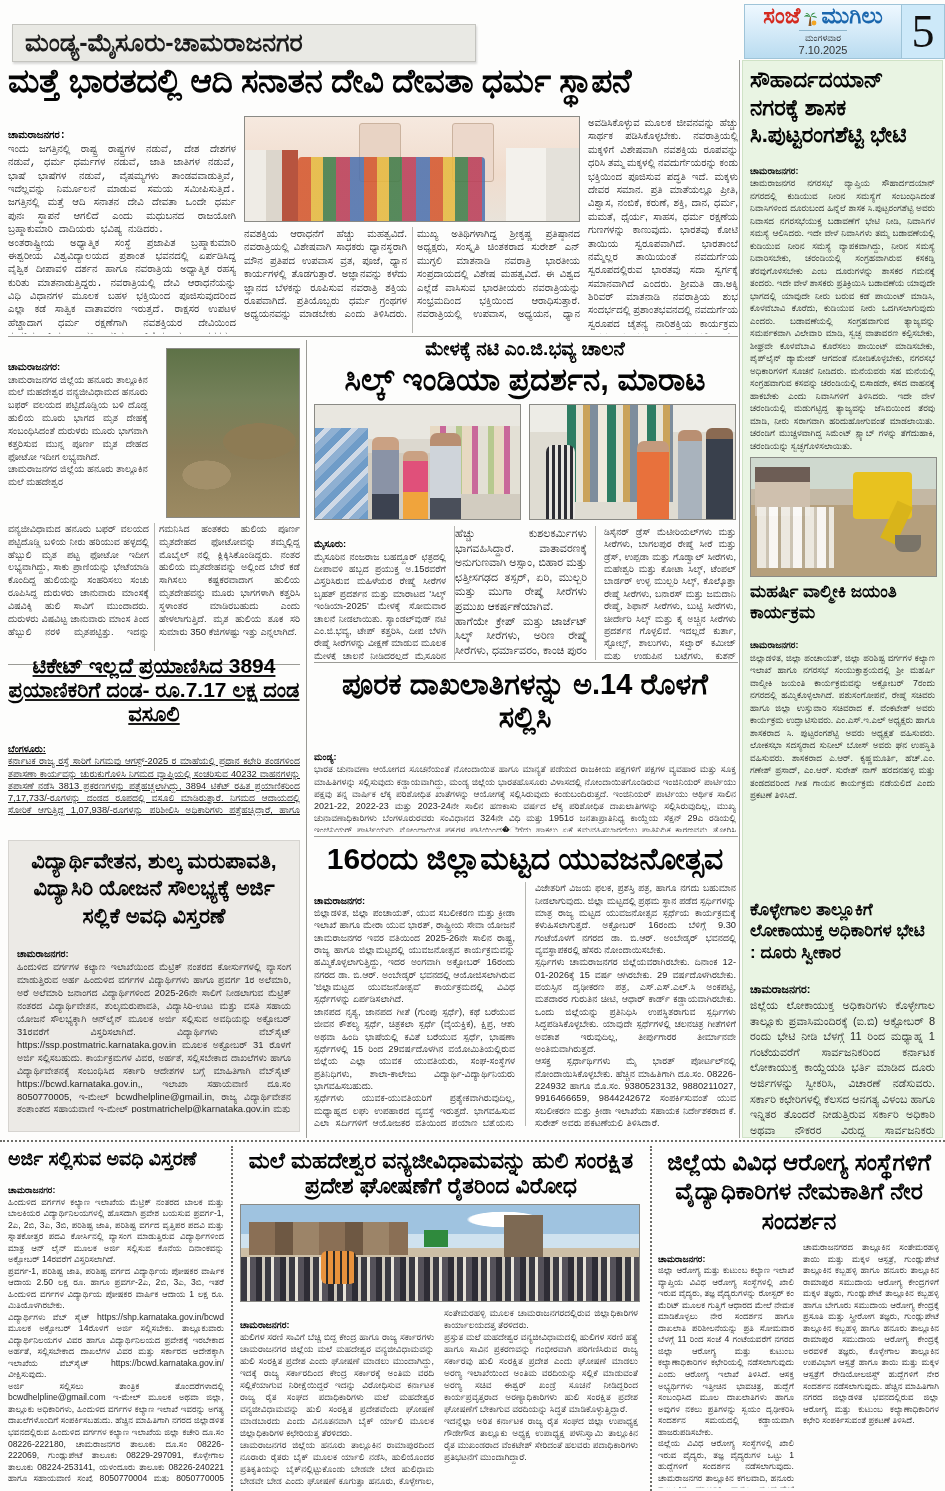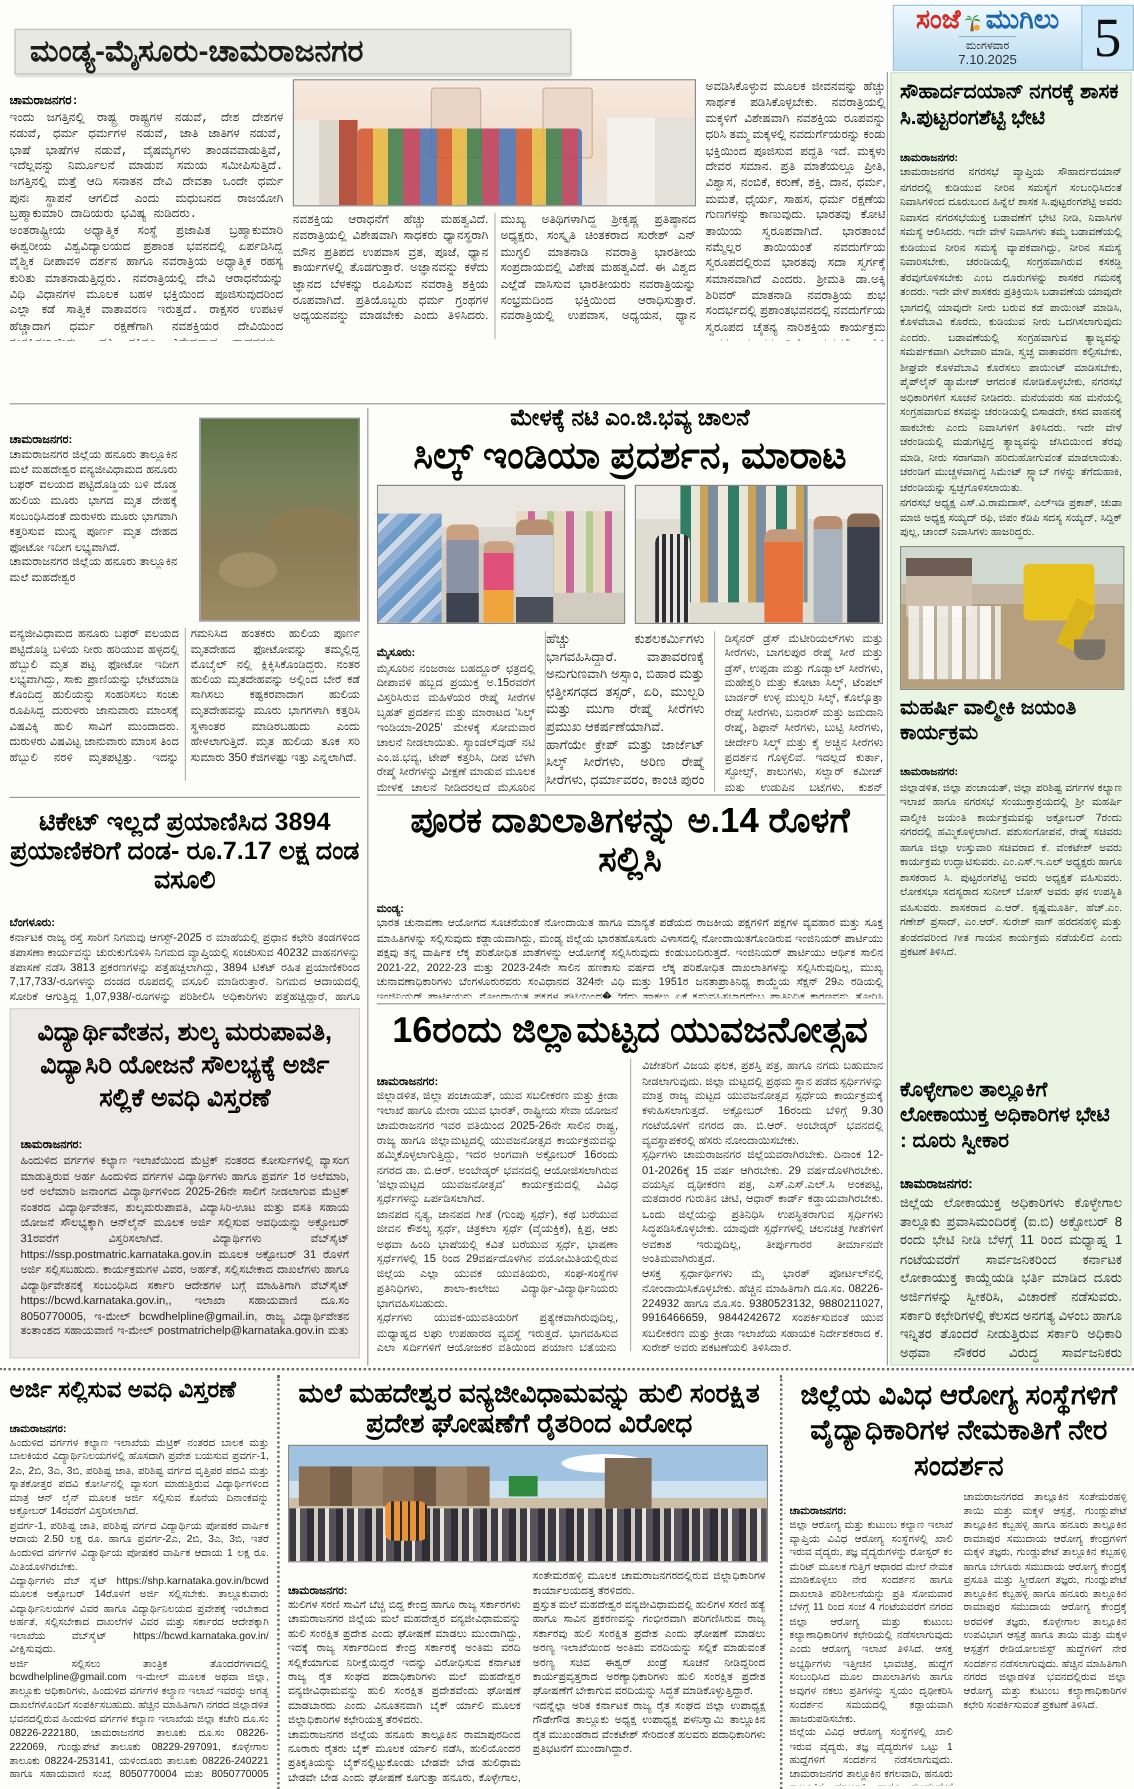--- a/index.html
+++ b/index.html
@@ -54,20 +54,21 @@
     <div class="logometa">
       <div style="font-size:9px;color:#222;">ಮಂಗಳವಾರ</div>
       <div style="font-size:11px;color:#333;">7.10.2025</div>
     </div>
   </div>
   <div class="abs pagenumbox" style="left:901px;top:4px;width:42px;height:53px;">
     <span>5</span>
   </div>
 
   <div class="abs" style="left:8px;top:62px;width:730px;height:274px;overflow:hidden;">
+    <div class="hd" style="font-size:33px;height:50px;overflow:hidden;text-align:left;letter-spacing:-0.5px;">ಮತ್ತೆ ಭಾರತದಲ್ಲಿ ಆದಿ ಸನಾತನ ದೇವಿ ದೇವತಾ ಧರ್ಮ ಸ್ಥಾಪನೆ</div>
     <div style="display:flex;gap:8px;margin-top:4px;">
       <div style="width:228px;">
         <div class="jtxt" style="font-size:10px;line-height:1.34;height:218px;overflow:hidden;font-family:Liberation Mono, monospace;">
           <span class="dl">ಚಾಮರಾಜನಗರ:</span>
           <span>ಇಂದು ಜಗತ್ತಿನಲ್ಲಿ ರಾಷ್ಟ್ರ ರಾಷ್ಟ್ರಗಳ ನಡುವೆ, ದೇಶ ದೇಶಗಳ ನಡುವೆ, ಧರ್ಮ ಧರ್ಮಗಳ ನಡುವೆ, ಜಾತಿ ಜಾತಿಗಳ ನಡುವೆ, ಭಾಷೆ ಭಾಷೆಗಳ ನಡುವೆ, ವೈಷಮ್ಯಗಳು ತಾಂಡವವಾಡುತ್ತಿವೆ, ಇದೆಲ್ಲವನ್ನು ನಿರ್ಮೂಲನೆ ಮಾಡುವ ಸಮಯ ಸಮೀಪಿಸುತ್ತಿದೆ. ಜಗತ್ತಿನಲ್ಲಿ ಮತ್ತೆ ಆದಿ ಸನಾತನ ದೇವಿ ದೇವತಾ ಒಂದೇ ಧರ್ಮ ಪುನಃ ಸ್ಥಾಪನೆ ಆಗಲಿದೆ ಎಂದು ಮಧುಬನದ ರಾಜಯೋಗಿ ಬ್ರಹ್ಮಾಕುಮಾರಿ ದಾದಿಯರು ಭವಿಷ್ಯ ನುಡಿದರು.
 ಅಂತರಾಷ್ಟ್ರೀಯ ಅಧ್ಯಾತ್ಮಿಕ ಸಂಸ್ಥೆ ಪ್ರಜಾಪಿತ ಬ್ರಹ್ಮಾಕುಮಾರಿ ಈಶ್ವರೀಯ ವಿಶ್ವವಿದ್ಯಾಲಯದ ಪ್ರಶಾಂತ ಭವನದಲ್ಲಿ ಏರ್ಪಡಿಸಿದ್ದ ವೈಶ್ವಿಕ ದೀಪಾವಳಿ ದರ್ಶನ ಹಾಗೂ ನವರಾತ್ರಿಯ ಅಧ್ಯಾತ್ಮಿಕ ರಹಸ್ಯ ಕುರಿತು ಮಾತನಾಡುತ್ತಿದ್ದರು. ನವರಾತ್ರಿಯಲ್ಲಿ ದೇವಿ ಆರಾಧನೆಯನ್ನು ವಿಧಿ ವಿಧಾನಗಳ ಮೂಲಕ ಬಹಳ ಭಕ್ತಿಯಿಂದ ಪೂಜಿಸುವುದರಿಂದ ಎಲ್ಲಾ ಕಡೆ ಸಾತ್ವಿಕ ವಾತಾವರಣ ಇರುತ್ತದೆ. ರಾಕ್ಷಸರ ಉಪಟಳ ಹೆಚ್ಚಾದಾಗ ಧರ್ಮ ರಕ್ಷಣೆಗಾಗಿ ನವಶಕ್ತಿಯರ ದೇವಿಯಿಂದ ಸಂರಕ್ಷಿಸಲಾಯಿತು. ಪ್ರತಿ ಶಕ್ತಿಗೂ ವಿಶೇಷವಾದ ವಾಹನಗಳು, ಆಯುಧಗಳ ಮೂಲಕ ರಾಕ್ಷಸತ್ವ ಸಂಹಾರವಾಗಿ ಪರಮಾತ್ಮನ ದಿವ್ಯ ಸಂದೇಶವನ್ನು ನೀಡುವ ಮೂಲಕ</span>
         </div>
       </div>
       <div style="width:336px;">
         <div class="photo" style="width:334px;height:104px;background:linear-gradient(180deg,#f6e9df 0%,#f0dccd 55%,#e9e3da 100%);">
@@ -131,21 +132,21 @@
       </div>
       <div class="jtxt" style="width:134px;font-size:11px;line-height:1.33;height:150px;overflow:hidden;border-left:1px solid #b5b5b0;padding-left:0;">ಹೆಚ್ಚು ಕುಶಲಕರ್ಮಿಗಳು ಭಾಗವಹಿಸಿದ್ದಾರೆ. ವಾತಾವರಣಕ್ಕೆ ಅನುಗುಣವಾಗಿ ಅಸ್ಸಾಂ, ಬಿಹಾರ ಮತ್ತು ಛತ್ತೀಸಗಢದ ತಸ್ಸರ್, ಏರಿ, ಮುಲ್ಬರಿ ಮತ್ತು ಮುಗಾ ರೇಷ್ಮೆ ಸೀರೆಗಳು ಪ್ರಮುಖ ಆಕರ್ಷಣೆಯಾಗಿವೆ.
 ಹಾಗೆಯೇ ಕ್ರೇಪ್ ಮತ್ತು ಜಾರ್ಜೆಟ್ ಸಿಲ್ಕ್ ಸೀರೆಗಳು, ಅರಿಣ ರೇಷ್ಮೆ ಸೀರೆಗಳು, ಧರ್ಮಾವರಂ, ಕಾಂಚಿ ಪುರಂ ಸಿಲ್ಕ್, ರಾ ಸಿಲ್ಕ್ ಮತ್ತು ಕೋಸಾ ಸೀರೆಗಳು, ಕೊಲ್ಕೊತ್ತಾ ಗಣಪತಿ ಸೀರೆಗಳು, ಢಾಕ ಸೀರೆಗಳು, ಡಿಸೈನರ್ ಎಂಬ್ರಾಯಿಡರಿ ಸೀರೆ ಮತ್ತು ಡ್ರೆಸ್, ಬಲೂಚರಿ ರೇಷ್ಮೆ, ಮಟ್ಕಾ ಸೀರೆಗಳು, ಪ್ರಿಂಟೆಡ್ ಸೀರೆಗಳು, ಪಶ್ಮಿನಾ ಸೀರೆಗಳು,</div>
       <div class="jtxt" style="width:134px;font-size:9.3px;line-height:1.33;height:150px;overflow:hidden;border-left:1px solid #b5b5b0;padding-left:8px;">ಡಿಸೈನರ್ ಡ್ರೆಸ್ ಮೆಟೀರಿಯಲ್‌ಗಳು ಮತ್ತು ಸೀರೆಗಳು, ಬಾಗಲಪುರ ರೇಷ್ಮೆ ಸೀರೆ ಮತ್ತು ಡ್ರೆಸ್, ಉಪ್ಪಡಾ ಮತ್ತು ಗೊಡ್ವಾಲ್ ಸೀರೆಗಳು, ಮಹೇಶ್ವರಿ ಮತ್ತು ಕೋಟಾ ಸಿಲ್ಕ್, ಟೆಂಪಲ್ ಬಾರ್ಡರ್ ಉಳ್ಳ ಮುಲ್ಬರಿ ಸಿಲ್ಕ್, ಕೊಲ್ಕೊತ್ತಾ ರೇಷ್ಮೆ ಸೀರೆಗಳು, ಬನಾರಸ್ ಮತ್ತು ಜಮದಾನಿ ರೇಷ್ಮೆ, ಶಿಫಾನ್ ಸೀರೆಗಳು, ಬುಟ್ಟಿ ಸೀರೆಗಳು, ಚೀರ್ದೇರಿ ಸಿಲ್ಕ್ ಮತ್ತು ಕೈ ಅಚ್ಚಿನ ಸೀರೆಗಳು ಪ್ರದರ್ಶನ ಗೊಳ್ಳಲಿವೆ. ಇದಲ್ಲದೆ ಕುರ್ತಾ, ಸ್ಟೋಲ್ಸ್, ಶಾಲುಗಳು, ಸಲ್ವಾರ್ ಕಮೀಜ್ ಮತ್ತು ಉಡುಪಿನ ಬಟ್ಟೆಗಳು, ಕುಶನ್ ಕವರ್‌ಗಳು ಮತ್ತು ಬೆಡ್ ಶೀಟ್‌ಗಳು ಲಭ್ಯವಿವೆ. ವ್ಯವಸ್ಥಾಪಕ ಅಭಿನಂದನ್ ಉಪಸ್ಥಿತರಿದ್ದರು.</div>
     </div>
   </div>
 
   <div class="abs hline" style="left:8px;top:664px;width:292px;"></div>
   <div class="abs hline" style="left:314px;top:662px;width:424px;"></div>
 
-  <div class="abs" style="left:8px;top:674px;width:292px;height:162px;overflow:hidden;">
+  <div class="abs" style="left:8px;top:654px;width:292px;height:162px;overflow:hidden;text-decoration:underline;">
     <div class="hd" style="font-size:21px;">ಟಿಕೇಟ್ ಇಲ್ಲದೆ ಪ್ರಯಾಣಿಸಿದ 3894 ಪ್ರಯಾಣಿಕರಿಗೆ ದಂಡ- ರೂ.7.17 ಲಕ್ಷ ದಂಡ ವಸೂಲಿ</div>
     <div class="jtxt" style="font-size:9.3px;line-height:1.32;margin-top:5px;height:104px;overflow:hidden;">
       <span class="dl">ಬೆಂಗಳೂರು:</span>
       <span>ಕರ್ನಾಟಕ ರಾಜ್ಯ ರಸ್ತೆ ಸಾರಿಗೆ ನಿಗಮವು ಆಗಸ್ಟ್-2025 ರ ಮಾಹೆಯಲ್ಲಿ ಪ್ರಧಾನ ಕಛೇರಿ ತಂಡಗಳಿಂದ ತಪಾಸಣಾ ಕಾರ್ಯವನ್ನು ಚುರುಕುಗೊಳಿಸಿ ನಿಗಮದ ವ್ಯಾಪ್ತಿಯಲ್ಲಿ ಸಂಚರಿಸುವ 40232 ವಾಹನಗಳನ್ನು ತಪಾಸಣೆ ನಡೆಸಿ 3813 ಪ್ರಕರಣಗಳನ್ನು ಪತ್ತೆಹಚ್ಚಲಾಗಿದ್ದು, 3894 ಟಿಕೆಟ್ ರಹಿತ ಪ್ರಯಾಣಿಕರಿಂದ 7,17,733/-ರೂಗಳನ್ನು ದಂಡದ ರೂಪದಲ್ಲಿ ವಸೂಲಿ ಮಾಡಿರುತ್ತಾರೆ. ನಿಗಮದ ಆದಾಯದಲ್ಲಿ ಸೋರಿಕೆ ಆಗುತ್ತಿದ್ದ 1,07,938/-ರೂಗಳನ್ನು ಪರಿಶೀಲಿಸಿ ಅಧಿಕಾರಿಗಳು ಪತ್ತೆಹಚ್ಚಿದ್ದಾರೆ, ಹಾಗೂ ತಪ್ಪಿತಸ್ಥರ ವಿರುದ್ಧ ಇಲಾಖಾ ರೀತ್ಯಾ ಸೂಕ್ತ ಶಿಸ್ತಿನ ಕ್ರಮವನ್ನು ಜರುಗಿಸಲಾಗಿದೆ. ಅದ್ದರಿಂದ ಸಾರ್ವಜನಿಕ ಪ್ರಯಾಣಿಕರು, ಬಸ್ಸಿನಲ್ಲಿ ಪ್ರಯಾಣಿಸುವಾಗ ಸೂಕ್ತ ಟಿಕೆಟ್/ ಪಾಸ್ ಪಡೆದು ಪ್ರಯಾಣ ಮಾಡುವಂತೆ, ನಿಗಮವು ಈ ಮೂಲಕ ಪ್ರಯಾಣಿಕರಲ್ಲಿ ಕೋರುತ್ತದೆ.</span>
     </div>
   </div>
 
   <div class="abs" style="left:314px;top:668px;width:422px;height:164px;overflow:hidden;">
     <div class="hd" style="font-size:29px;">ಪೂರಕ ದಾಖಲಾತಿಗಳನ್ನು ಅ.14 ರೊಳಗೆ ಸಲ್ಲಿಸಿ</div>
     <div class="jtxt" style="font-size:9px;line-height:1.35;margin-top:5px;height:118px;overflow:hidden;">
@@ -174,26 +175,25 @@
 ಸ್ಪರ್ಧೆಗಳು ಯುವಕ-ಯುವತಿಯರಿಗೆ ಪ್ರತ್ಯೇಕವಾಗಿರುವುದಿಲ್ಲ, ಮಧ್ಯಾಹ್ನದ ಲಘು ಉಪಹಾರದ ವ್ಯವಸ್ಥೆ ಇರುತ್ತದೆ. ಭಾಗವಹಿಸುವ ಎಲ್ಲಾ ಸ್ಪರ್ಧಿಗಳಿಗೆ ಆಯೋಜಕರ ವತಿಯಿಂದ ಪ್ರಯಾಣ ಭತ್ಯೆಯನ್ನು ನೀಡಲಾಗುತ್ತಿದ್ದು ತಮ್ಮ ಬ್ಯಾಂಕ್ ಖಾತೆಯ ವಿವರಗಳನ್ನು ಸಲ್ಲಿಸಬೇಕು.</span>
       </div>
       <div class="jtxt" style="width:204px;font-size:9.3px;line-height:1.33;height:244px;overflow:hidden;border-left:1px solid #b5b5b0;padding-left:9px;">ವಿಜೇತರಿಗೆ ವಿಜಯ ಫಲಕ, ಪ್ರಶಸ್ತಿ ಪತ್ರ, ಹಾಗೂ ನಗದು ಬಹುಮಾನ ನೀಡಲಾಗುವುದು. ಜಿಲ್ಲಾ ಮಟ್ಟದಲ್ಲಿ ಪ್ರಥಮ ಸ್ಥಾನ ಪಡೆದ ಸ್ಪರ್ಧಿಗಳನ್ನು ಮಾತ್ರ ರಾಜ್ಯ ಮಟ್ಟದ ಯುವಜನೋತ್ಸವ ಸ್ಪರ್ಧೆಯ ಕಾರ್ಯಕ್ರಮಕ್ಕೆ ಕಳುಹಿಸಲಾಗುತ್ತದೆ. ಅಕ್ಟೋಬರ್ 16ರಂದು ಬೆಳಿಗ್ಗೆ 9.30 ಗಂಟೆಯೊಳಗೆ ನಗರದ ಡಾ. ಬಿ.ಆರ್. ಅಂಬೇಡ್ಕರ್ ಭವನದಲ್ಲಿ ವ್ಯವಸ್ಥಾಪಕರಲ್ಲಿ ಹೆಸರು ನೋಂದಾಯಿಸಬೇಕು.
 ಸ್ಪರ್ಧಿಗಳು ಚಾಮರಾಜನಗರ ಜಿಲ್ಲೆಯವರಾಗಿರಬೇಕು. ದಿನಾಂಕ 12-01-2026ಕ್ಕೆ 15 ವರ್ಷ ಆಗಿರಬೇಕು. 29 ವರ್ಷದೊಳಗಿರಬೇಕು. ವಯಸ್ಸಿನ ದೃಢೀಕರಣ ಪತ್ರ, ಎಸ್.ಎಸ್.ಎಲ್.ಸಿ ಅಂಕಪಟ್ಟಿ, ಮತದಾರರ ಗುರುತಿನ ಚೀಟಿ, ಆಧಾರ್ ಕಾರ್ಡ್ ಕಡ್ಡಾಯವಾಗಿರಬೇಕು. ಒಂದು ಜಿಲ್ಲೆಯನ್ನು ಪ್ರತಿನಿಧಿಸಿ ಉಪಸ್ಥಿತರಾಗುವ ಸ್ಪರ್ಧಿಗಳು ಸಿದ್ಧಪಡಿಸಿಕೊಳ್ಳಬೇಕು. ಯಾವುದೇ ಸ್ಪರ್ಧೆಗಳಲ್ಲಿ ಚಲನಚಿತ್ರ ಗೀತೆಗಳಿಗೆ ಅವಕಾಶ ಇರುವುದಿಲ್ಲ, ತೀರ್ಪುಗಾರರ ತೀರ್ಮಾನವೇ ಅಂತಿಮವಾಗಿರುತ್ತದೆ.
 ಆಸಕ್ತ ಸ್ಪರ್ಧಾರ್ಥಿಗಳು ಮೈ ಭಾರತ್ ಪೋರ್ಟಲ್‌ನಲ್ಲಿ ನೋಂದಾಯಿಸಿಕೊಳ್ಳಬೇಕು. ಹೆಚ್ಚಿನ ಮಾಹಿತಿಗಾಗಿ ದೂ.ಸಂ. 08226-224932 ಹಾಗೂ ಮೊ.ಸಂ. 9380523132, 9880211027, 9916466659, 9844242672 ಸಂಪರ್ಕಿಸುವಂತೆ ಯುವ ಸಬಲೀಕರಣ ಮತ್ತು ಕ್ರೀಡಾ ಇಲಾಖೆಯ ಸಹಾಯಕ ನಿರ್ದೇಶಕರಾದ ಕೆ. ಸುರೇಶ್ ಅವರು ಪ್ರಕಟಣೆಯಲ್ಲಿ ತಿಳಿಸಿದ್ದಾರೆ.</div>
     </div>
   </div>
 
   <div class="abs greencol" style="left:742px;top:60px;width:201px;height:1078px;overflow:hidden;padding:5px 7px;box-sizing:border-box;">
     <div>
-      <div class="hd" style="font-size:17px;text-align:left;line-height:1.25;">ಸೌಹಾರ್ದದಯಾನ್ ನಗರಕ್ಕೆ ಶಾಸಕ ಸಿ.ಪುಟ್ಟರಂಗಶೆಟ್ಟಿ ಭೇಟಿ</div>
+      <div class="hd" style="font-size:22px;text-align:left;line-height:1.25;">ಸೌಹಾರ್ದದಯಾನ್ ನಗರಕ್ಕೆ ಶಾಸಕ ಸಿ.ಪುಟ್ಟರಂಗಶೆಟ್ಟಿ ಭೇಟಿ</div>
       <div class="jtxt" style="font-size:8.8px;line-height:1.42;margin-top:4px;height:300px;overflow:hidden;">
         <span class="dl">ಚಾಮರಾಜನಗರ:</span>
         <span>ಚಾಮರಾಜನಗರ ನಗರಸಭೆ ವ್ಯಾಪ್ತಿಯ ಸೌಹಾರ್ದದಯಾನ್ ನಗರದಲ್ಲಿ ಕುಡಿಯುವ ನೀರಿನ ಸಮಸ್ಯೆಗೆ ಸಂಬಂಧಿಸಿದಂತೆ ನಿವಾಸಿಗಳಿಂದ ದೂರುಬಂದ ಹಿನ್ನೆಲೆ ಶಾಸಕ ಸಿ.ಪುಟ್ಟರಂಗಶೆಟ್ಟಿ ಅವರು ನಿವಾಸದ ನಗರಸಭೆಯುಕ್ತ ಬಡಾವಣೆಗೆ ಭೇಟಿ ನೀಡಿ, ನಿವಾಸಿಗಳ ಸಮಸ್ಯೆ ಆಲಿಸಿದರು. ಇದೇ ವೇಳೆ ನಿವಾಸಿಗಳು ತಮ್ಮ ಬಡಾವಣೆಯಲ್ಲಿ ಕುಡಿಯುವ ನೀರಿನ ಸಮಸ್ಯೆ ವ್ಯಾಪಕವಾಗಿದ್ದು, ನೀರಿನ ಸಮಸ್ಯೆ ನಿವಾರಿಸಬೇಕು, ಚರಂಡಿಯಲ್ಲಿ ಸಂಗ್ರಹವಾಗಿರುವ ಕಸಕಡ್ಡಿ ತೆರವುಗೊಳಿಸಬೇಕು ಎಂಬ ದೂರುಗಳನ್ನು ಶಾಸಕರ ಗಮನಕ್ಕೆ ತಂದರು. ಇದೇ ವೇಳೆ ಶಾಸಕರು ಪ್ರತಿಕ್ರಿಯಿಸಿ ಬಡಾವಣೆಯ ಯಾವುದೇ ಭಾಗದಲ್ಲಿ ಯಾವುದೇ ನೀರು ಬರುವ ಕಡೆ ಪಾಯಿಂಟ್ ಮಾಡಿಸಿ, ಕೊಳವೆಬಾವಿ ಕೊರೆದು, ಕುಡಿಯುವ ನೀರು ಒದಗಿಸಲಾಗುವುದು ಎಂದರು. ಬಡಾವಣೆಯಲ್ಲಿ ಸಂಗ್ರಹವಾಗುವ ತ್ಯಾಜ್ಯವನ್ನು ಸಮರ್ಪಕವಾಗಿ ವಿಲೇವಾರಿ ಮಾಡಿ, ಸ್ವಚ್ಛ ವಾತಾವರಣ ಕಲ್ಪಿಸಬೇಕು, ಶೀಘ್ರವೇ ಕೊಳವೆಬಾವಿ ಕೊರೆಸಲು ಪಾಯಿಂಟ್ ಮಾಡಿಸಬೇಕು, ಪೈಪ್‌ಲೈನ್ ಡ್ಯಾಮೇಜ್ ಆಗದಂತೆ ನೋಡಿಕೊಳ್ಳಬೇಕು, ನಗರಸಭೆ ಅಧಿಕಾರಿಗಳಿಗೆ ಸೂಚನೆ ನೀಡಿದರು. ಮನೆಯವರು ಸಹ ಮನೆಯಲ್ಲಿ ಸಂಗ್ರಹವಾಗುವ ಕಸವನ್ನು ಚರಂಡಿಯಲ್ಲಿ ಬಿಸಾಡದೇ, ಕಸದ ವಾಹನಕ್ಕೆ ಹಾಕಬೇಕು ಎಂದು ನಿವಾಸಿಗಳಿಗೆ ತಿಳಿಸಿದರು. ಇದೇ ವೇಳೆ ಚರಂಡಿಯಲ್ಲಿ ಮಡುಗಟ್ಟಿದ್ದ ತ್ಯಾಜ್ಯವನ್ನು ಜೆಸಿಬಿಯಿಂದ ತೆರವು ಮಾಡಿ, ನೀರು ಸರಾಗವಾಗಿ ಹರಿದುಹೋಗುವಂತೆ ಮಾಡಲಾಯಿತು. ಚರಂಡಿಗೆ ಮುಚ್ಚಳವಾಗಿದ್ದ ಸಿಮೆಂಟ್ ಸ್ಲ್ಯಾಬ್ ಗಳನ್ನು ತೆಗೆದುಹಾಕಿ, ಚರಂಡಿಯನ್ನು ಸ್ವಚ್ಛಗೊಳಿಸಲಾಯಿತು.</span>
       </div>
-      <div class="jtxt" style="font-size:8.8px;line-height:1.42;height:38px;overflow:hidden;">ನಗರಸಭೆ ಅಧ್ಯಕ್ಷ ಎಸ್.ವಿ.ರಾಮದಾಸ್, ಎಲ್‌ಇಡಿ ಪ್ರಕಾಶ್, ಚುಡಾ ಮಾಜಿ ಅಧ್ಯಕ್ಷ ಸಯ್ಯದ್ ರಫಿ, ಜಿಪಂ ಕೆಡಿಪಿ ಸದಸ್ಯ ಸಯ್ಯದ್, ಸಿದ್ದಿಕ್ ಪುಲ್ಲ, ಚಾಂದ್ ನಿವಾಸಿಗಳು ಹಾಜರಿದ್ದರು.</div>
       <div class="photo" style="width:185px;height:118px;margin:4px 0;background:linear-gradient(180deg,#cfd9cf 0 26%,#c4b8a4 26% 40%,#b59f7c 40% 100%);">
         <div class="pp" style="left:2%;top:8%;width:30%;height:42%;background:linear-gradient(180deg,#6d5d55 0 30%,#cfc0ae 30% 100%);"></div>
         <div class="pp" style="left:55%;top:12%;width:32%;height:40%;background:#e8c21f;border-radius:4px;"></div>
         <div class="pp" style="left:74%;top:38%;width:9%;height:35%;background:#d9b41a;transform:rotate(25deg);"></div>
         <div class="pp" style="left:78%;top:66%;width:14%;height:14%;background:#7a7468;border-radius:0 0 8px 8px;"></div>
         <div class="pp" style="left:38%;top:62%;width:40%;height:30%;background:radial-gradient(ellipse at 50% 20%,#9a8require 0,#8d7a57 0 60%,transparent 61%),#a08a5f;border-radius:50% 50% 0 0;"></div>
         <div class="pp" style="left:3%;top:42%;width:42%;height:52%;background:repeating-linear-gradient(90deg,#f2f0ea 0 9px,#cfc8ba 9px 12px,#ffffff 12px 21px,#b8ab92 21px 24px);opacity:.9;"></div>
       </div>
       <div class="hd" style="font-size:17px;text-align:left;line-height:1.25;margin-top:2px;">ಮಹರ್ಷಿ ವಾಲ್ಮೀಕಿ ಜಯಂತಿ ಕಾರ್ಯಕ್ರಮ</div>
       <div class="jtxt" style="font-size:8.8px;line-height:1.42;margin-top:4px;height:268px;overflow:hidden;">

